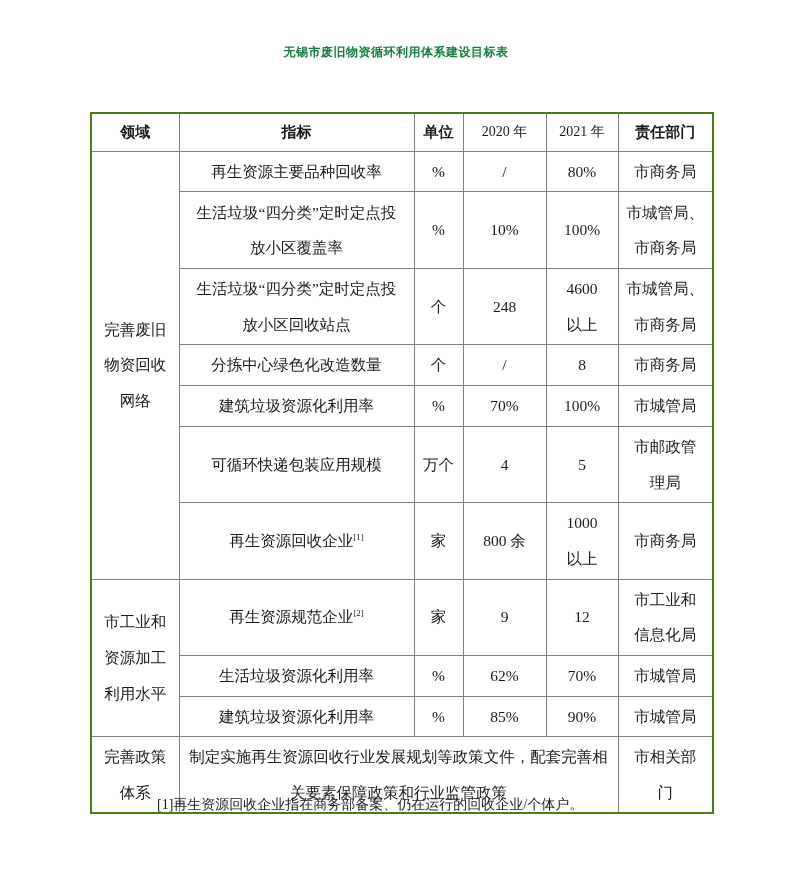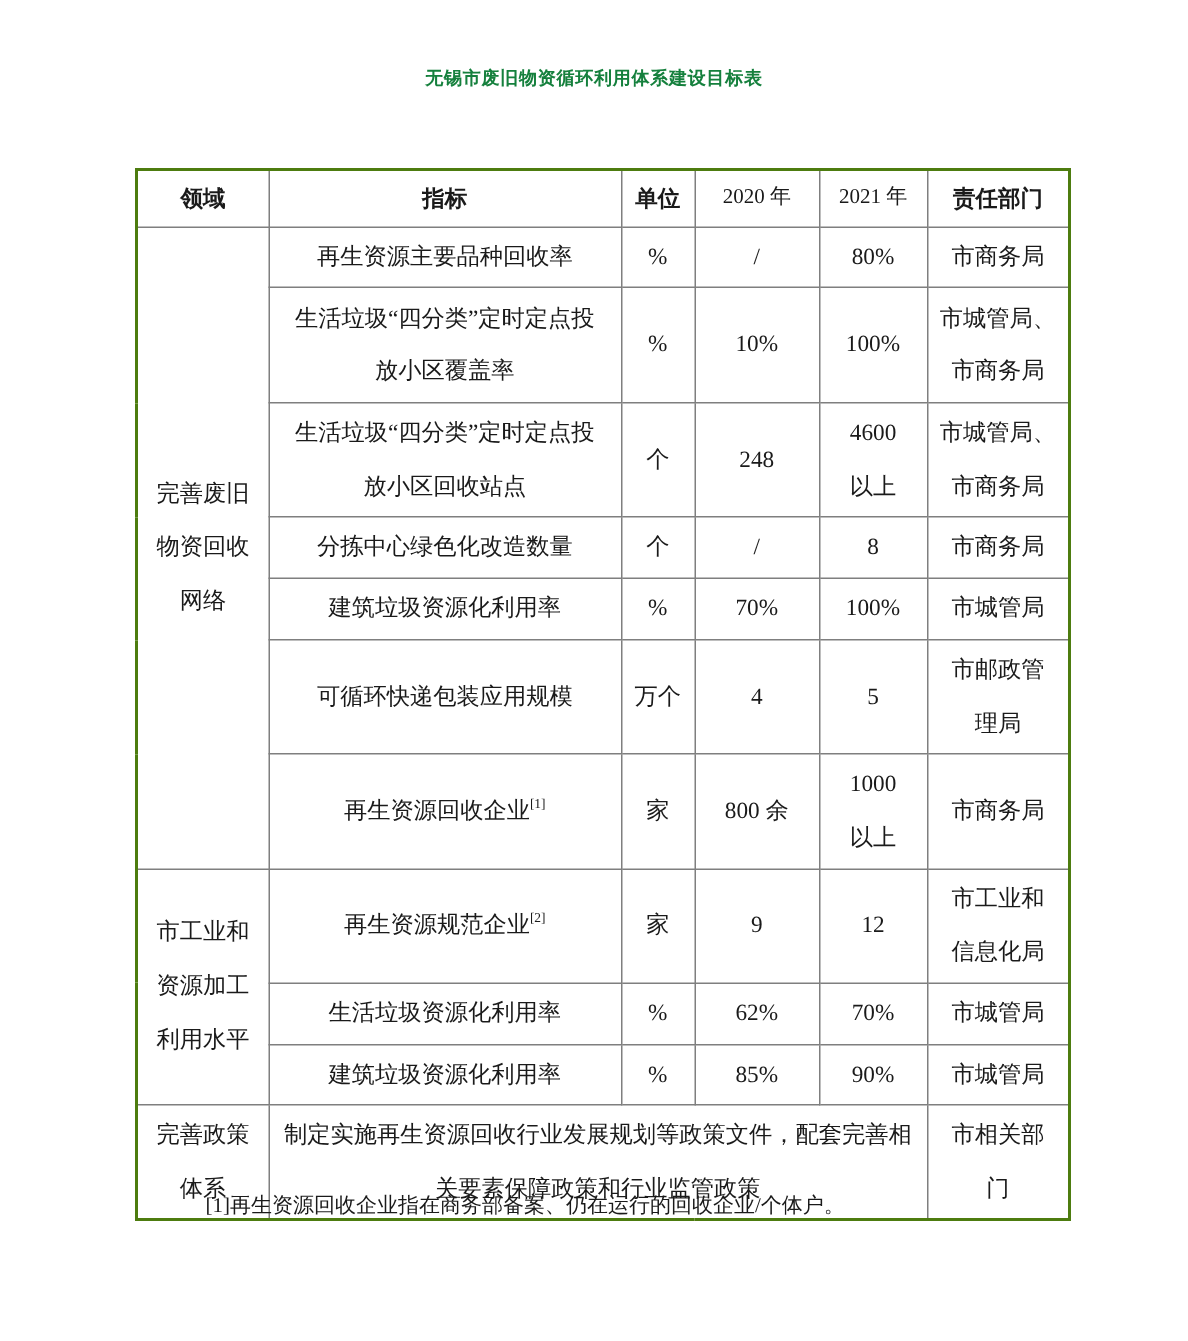--- a/index.html
+++ b/index.html
@@ -72,20 +72,21 @@
     top: 790px;
     width: 620px;
     font-size: 14px;
     line-height: 29px;
     color: #1a1a1a;
   }
   .footnotes p {
     margin: 0;
     text-indent: 47px;
     white-space: pre-line;
+    padding-left: 20px;
   }
 </style>
 </head>
 <body>
 
 <div class="page">
 
   <div class="doc-title">无锡市废旧物资循环利用体系建设目标表</div>
 
   <table class="targets">

